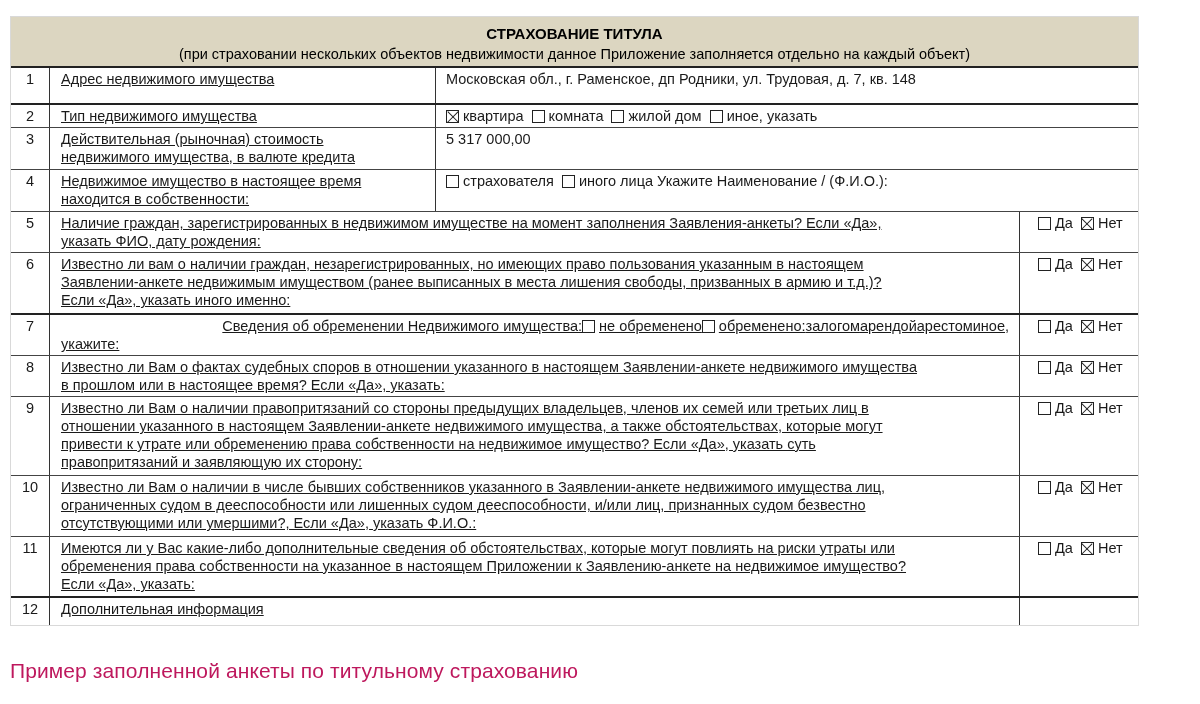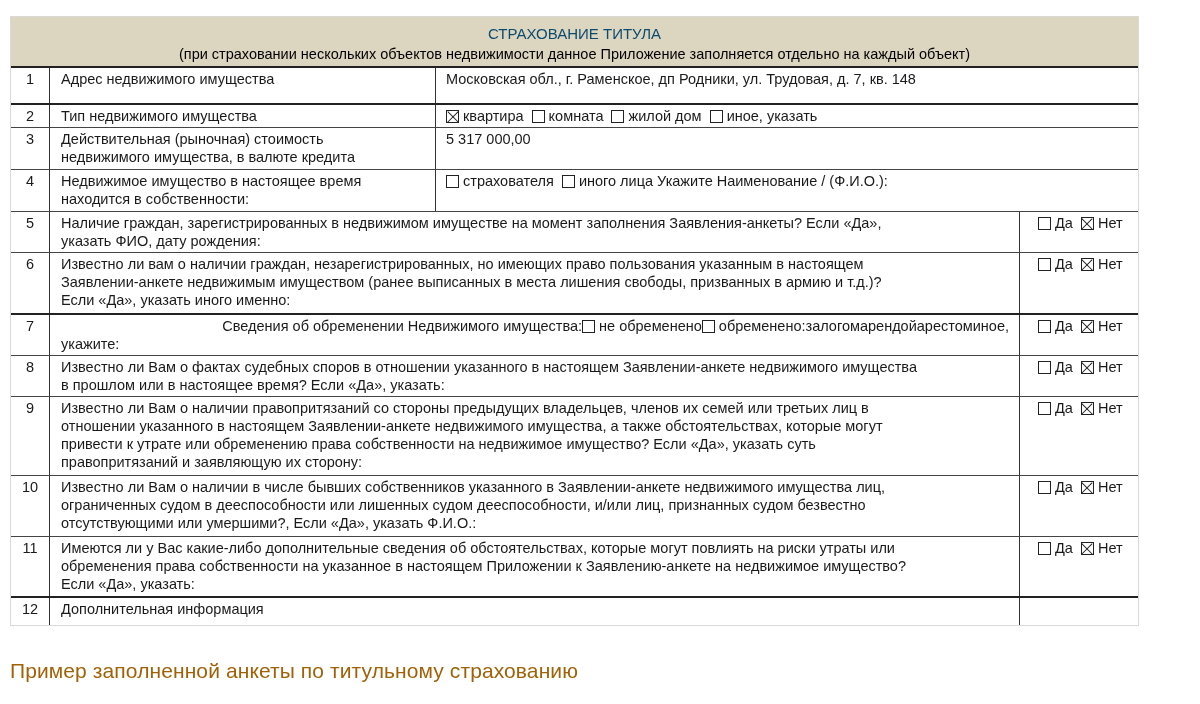--- a/index.html
+++ b/index.html
@@ -27,24 +27,24 @@
       left: 0; top: 0;
       width: 1127px;
       height: 49px;
       background: #dcd6c1;
       text-align: center;
       box-sizing: border-box;
     }
     .form-title {
       position: absolute;
       left: 0; right: 0; top: 8px;
-      font-weight: normal;
+      font-weight: bold;
       font-size: 15px;
       line-height: 18px;
-      color: #0c4a6e;
+      color: #000000;
     }
     .form-subtitle {
       position: absolute;
       left: 0; right: 0; top: 28px;
       font-size: 14.5px;
       line-height: 18px;
       color: #000000;
     }
     .row {
       position: absolute;
@@ -65,20 +65,21 @@
     }
     .c-num {
       left: 0; width: 38px;
       text-align: center;
       padding-left: 0;
     }
     .c-label {
       left: 38px;
       border-left: 1.5px solid #333;
       padding-left: 11px;
+      text-decoration: underline;
     }
     .c-value {
       border-left: 1.5px solid #333;
       padding-left: 10px;
     }
     .c-yn {
       left: 1008px;
       width: 119px;
       border-left: 1.5px solid #333;
       padding-left: 18px;
@@ -107,21 +108,21 @@
     .cb.checked::before { transform: translate(-50%, -50%) rotate(45deg); }
     .cb.checked::after  { transform: translate(-50%, -50%) rotate(-45deg); }
     .opt { margin-right: 4px; }
     .justify-line { display: flex; justify-content: flex-end; padding-right: 10px; }
     .caption {
       position: absolute;
       left: 10px;
       top: 658px;
       font-size: 21px;
       line-height: 26px;
-      color: #a16207;
+      color: #be185d;
       letter-spacing: 0.1px;
     }
   </style>
 </head>
 <body>
 
 <div class="form-frame">
 
   <div class="form-header">
     <div class="form-title">СТРАХОВАНИЕ ТИТУЛА</div>

